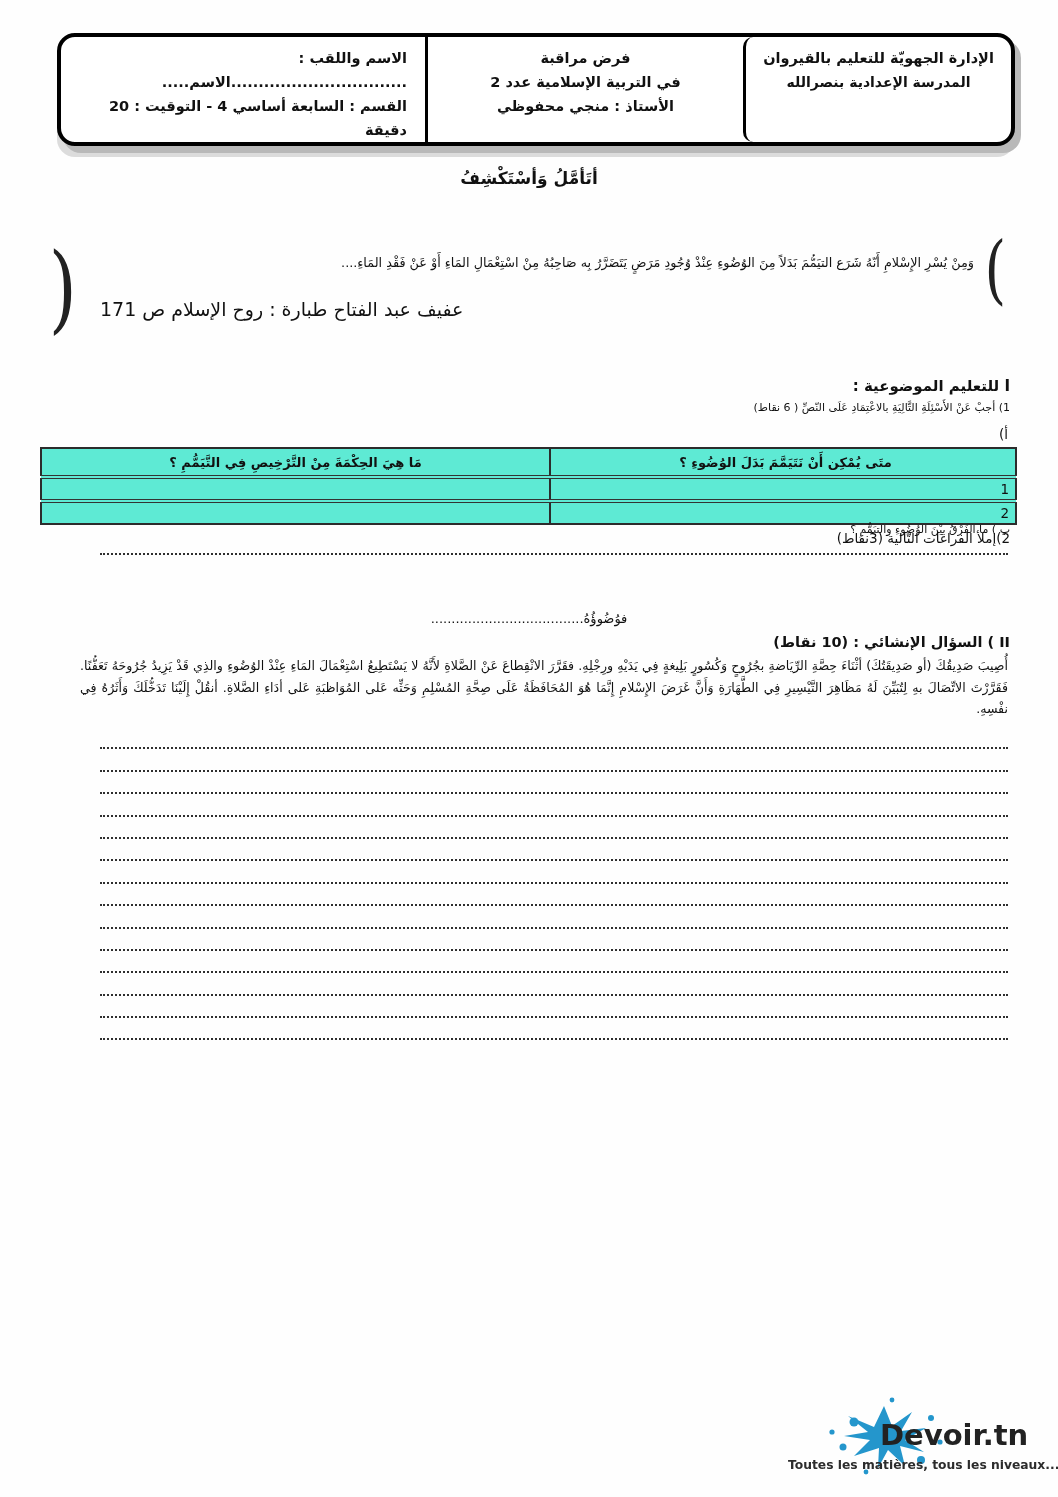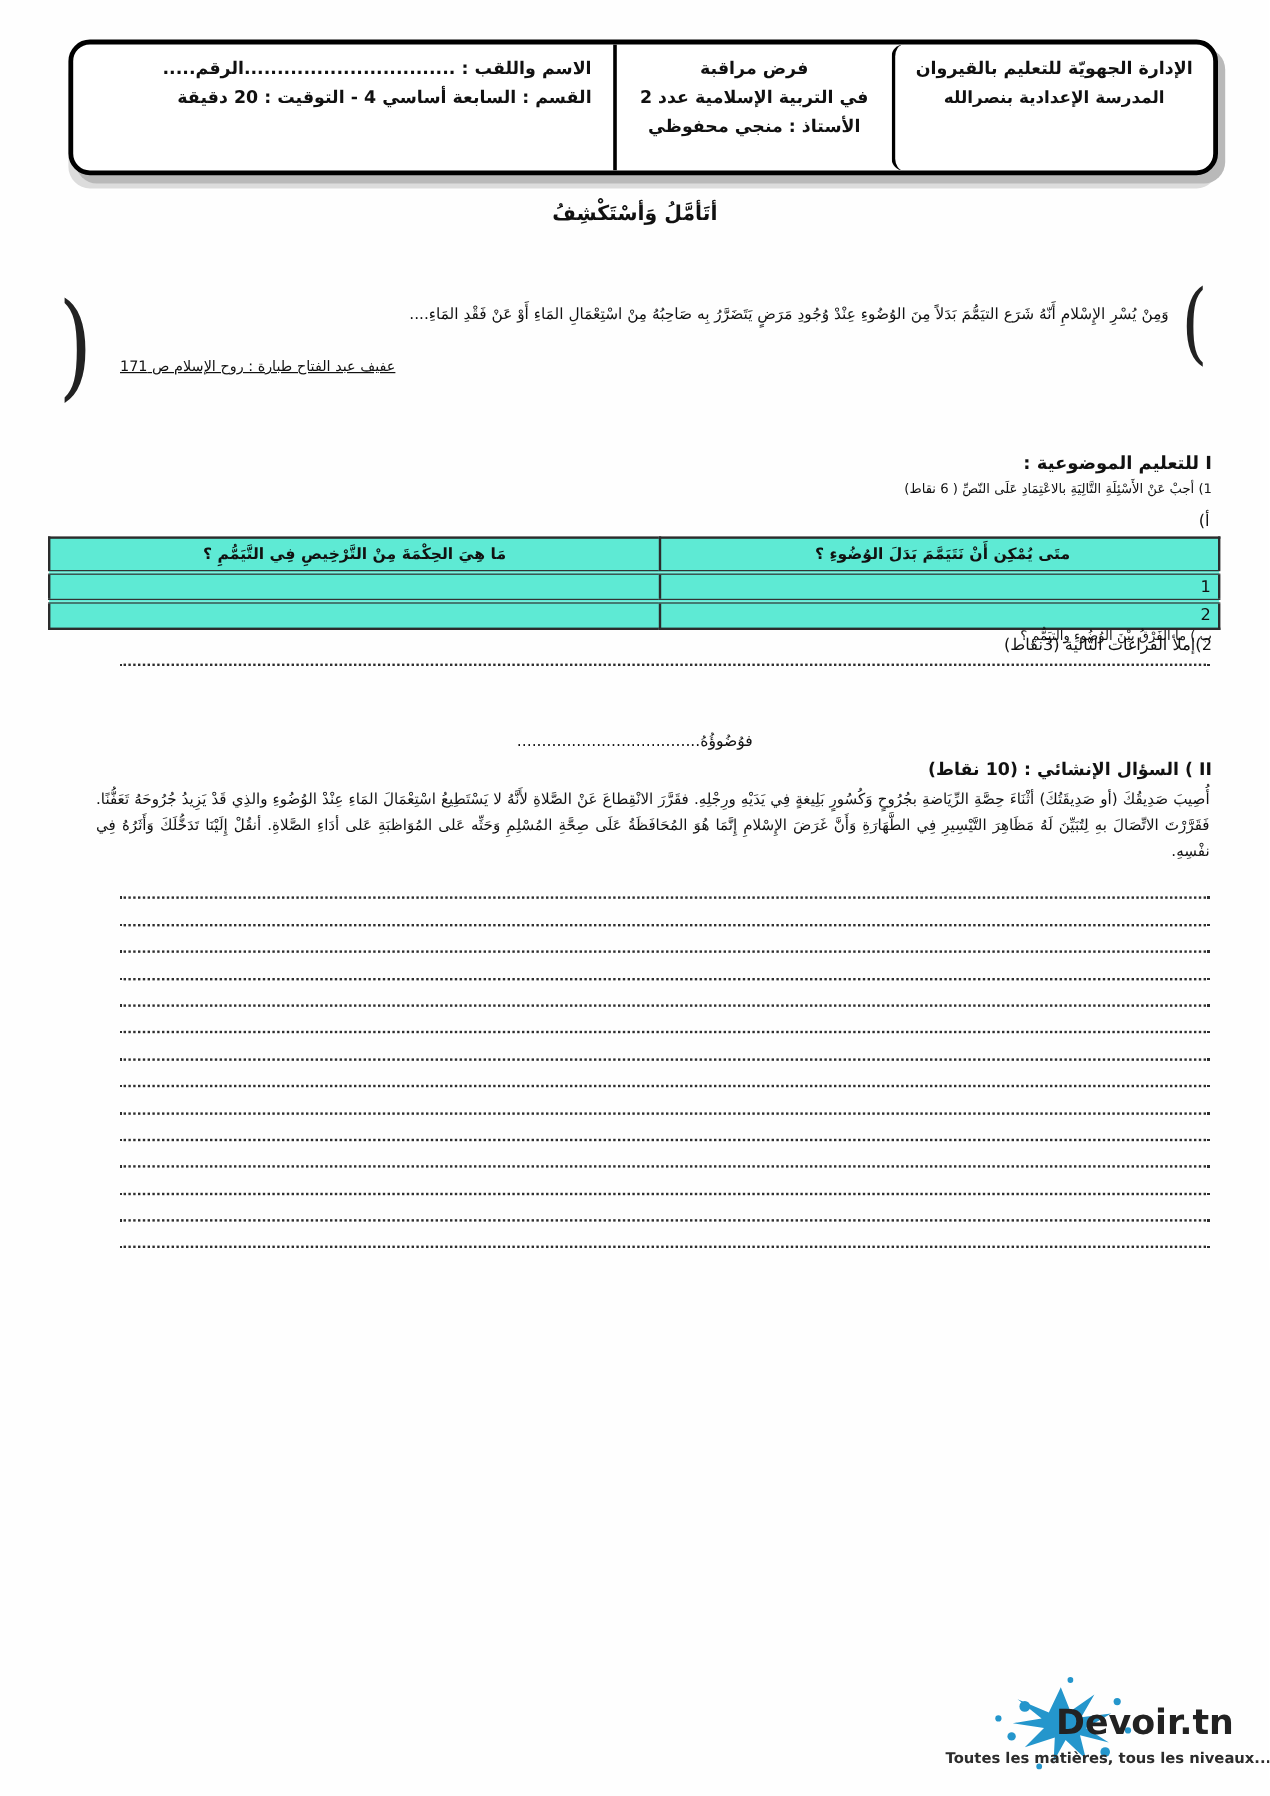--- a/index.html
+++ b/index.html
@@ -18,35 +18,35 @@
     width:958px; height:113px;
     border:4px solid #000;
     border-radius:18px;
     background:#fff;
     box-shadow:6px 7px 0 #b9b9b9, 0 11px 0 #dcdcdc;
     display:flex; direction:rtl;
     overflow:hidden;
   }
   .hcell{ padding:10px 8px 6px; font-weight:bold; font-size:14.5px; line-height:1.65; }
   .hcell.right{ width:268px; border-left:3px solid #000; text-align:center;border-radius:10px; }
-  .hcell.center{ width:232px; border-left:3px solid #000; text-align:center; }
+  .hcell.center{ width:318px; border-left:3px solid #000; text-align:center; }
   .hcell.left{ flex:1; text-align:right; padding-right:18px; }
   .hcell .sub{ font-size:14px; }
   
   .abs{ position:absolute; }
   .rtl{ direction:rtl; unicode-bidi:embed; }
   
   .doc-title{ left:0; right:0; top:168px; text-align:center; font-weight:bold; font-size:17px; }
   
   .quote-wrap{ left:52px; top:238px; width:956px; height:95px; }
   .paren{ position:absolute; font-family:"DejaVu Serif", serif; font-weight:normal; color:#222; transform:scaleX(.75); }
   .paren.open-right{ right:-2px; top:-12px; font-size:74px; }
   .paren.close-left{ left:-8px; top:-6px; font-size:96px; }
   .quote-text{ position:absolute; right:34px; top:17px; width:890px; font-size:12.8px; white-space:nowrap; text-align:right; }
-  .quote-attrib{ position:absolute; left:48px; top:60px; font-size:12px; direction:rtl;text-decoration:underline; }
+  .quote-attrib{ position:absolute; left:48px; top:60px; font-size:19px; direction:rtl; }
   
   .sec1-head{ right:48px; top:377px; font-size:15px; font-weight:bold; }
   .q1-line{ right:48px; top:401px; font-size:11px; }
   .q1-a{ right:50px; top:426px; font-size:13.5px; }
   .qtable{
     left:40px; top:447px; width:977px;
     border-collapse:collapse; direction:rtl;
     font-size:13px;
   }
   .qtable td{ border:2px solid #2c2c2c; padding:2px 6px; background:#5eead4; }
@@ -82,21 +82,21 @@
     <div class="hcell right">
       <div>الإدارة الجهويّة للتعليم بالقيروان</div>
       <div class="sub">المدرسة الإعدادية بنصرالله</div>
     </div>
     <div class="hcell center">
       <div>فرض مراقبة</div>
       <div>في التربية الإسلامية عدد 2</div>
       <div>الأستاذ : منجي محفوظي</div>
     </div>
     <div class="hcell left">
-      <div>الاسم واللقب : ................................الرقم.....</div>
+      <div>الاسم واللقب : ................................الاسم.....</div>
       <div>القسم : السابعة أساسي 4  -     التوقيت : 20 دقيقة</div>
     </div>
   </div>
 
   <div class="abs doc-title rtl">أتَأمَّلُ وَأسْتَكْشِفُ</div>
 
   <div class="abs quote-wrap">
     <span class="paren open-right">(</span>
     <div class="quote-text rtl">وَمِنْ يُسْرِ الإِسْلامِ أَنّهُ شَرَع التيَمُّمَ بَدَلاً مِنَ الوُضُوءِ عِنْدْ وُجُودِ مَرَضٍ يَتَضَرَّرُ بِه صَاحِبُهُ مِنْ اسْتِعْمَالِ المَاءِ أَوْ عَنْ فَقْدِ المَاءِ....</div>
     <span class="paren close-left">)</span>

